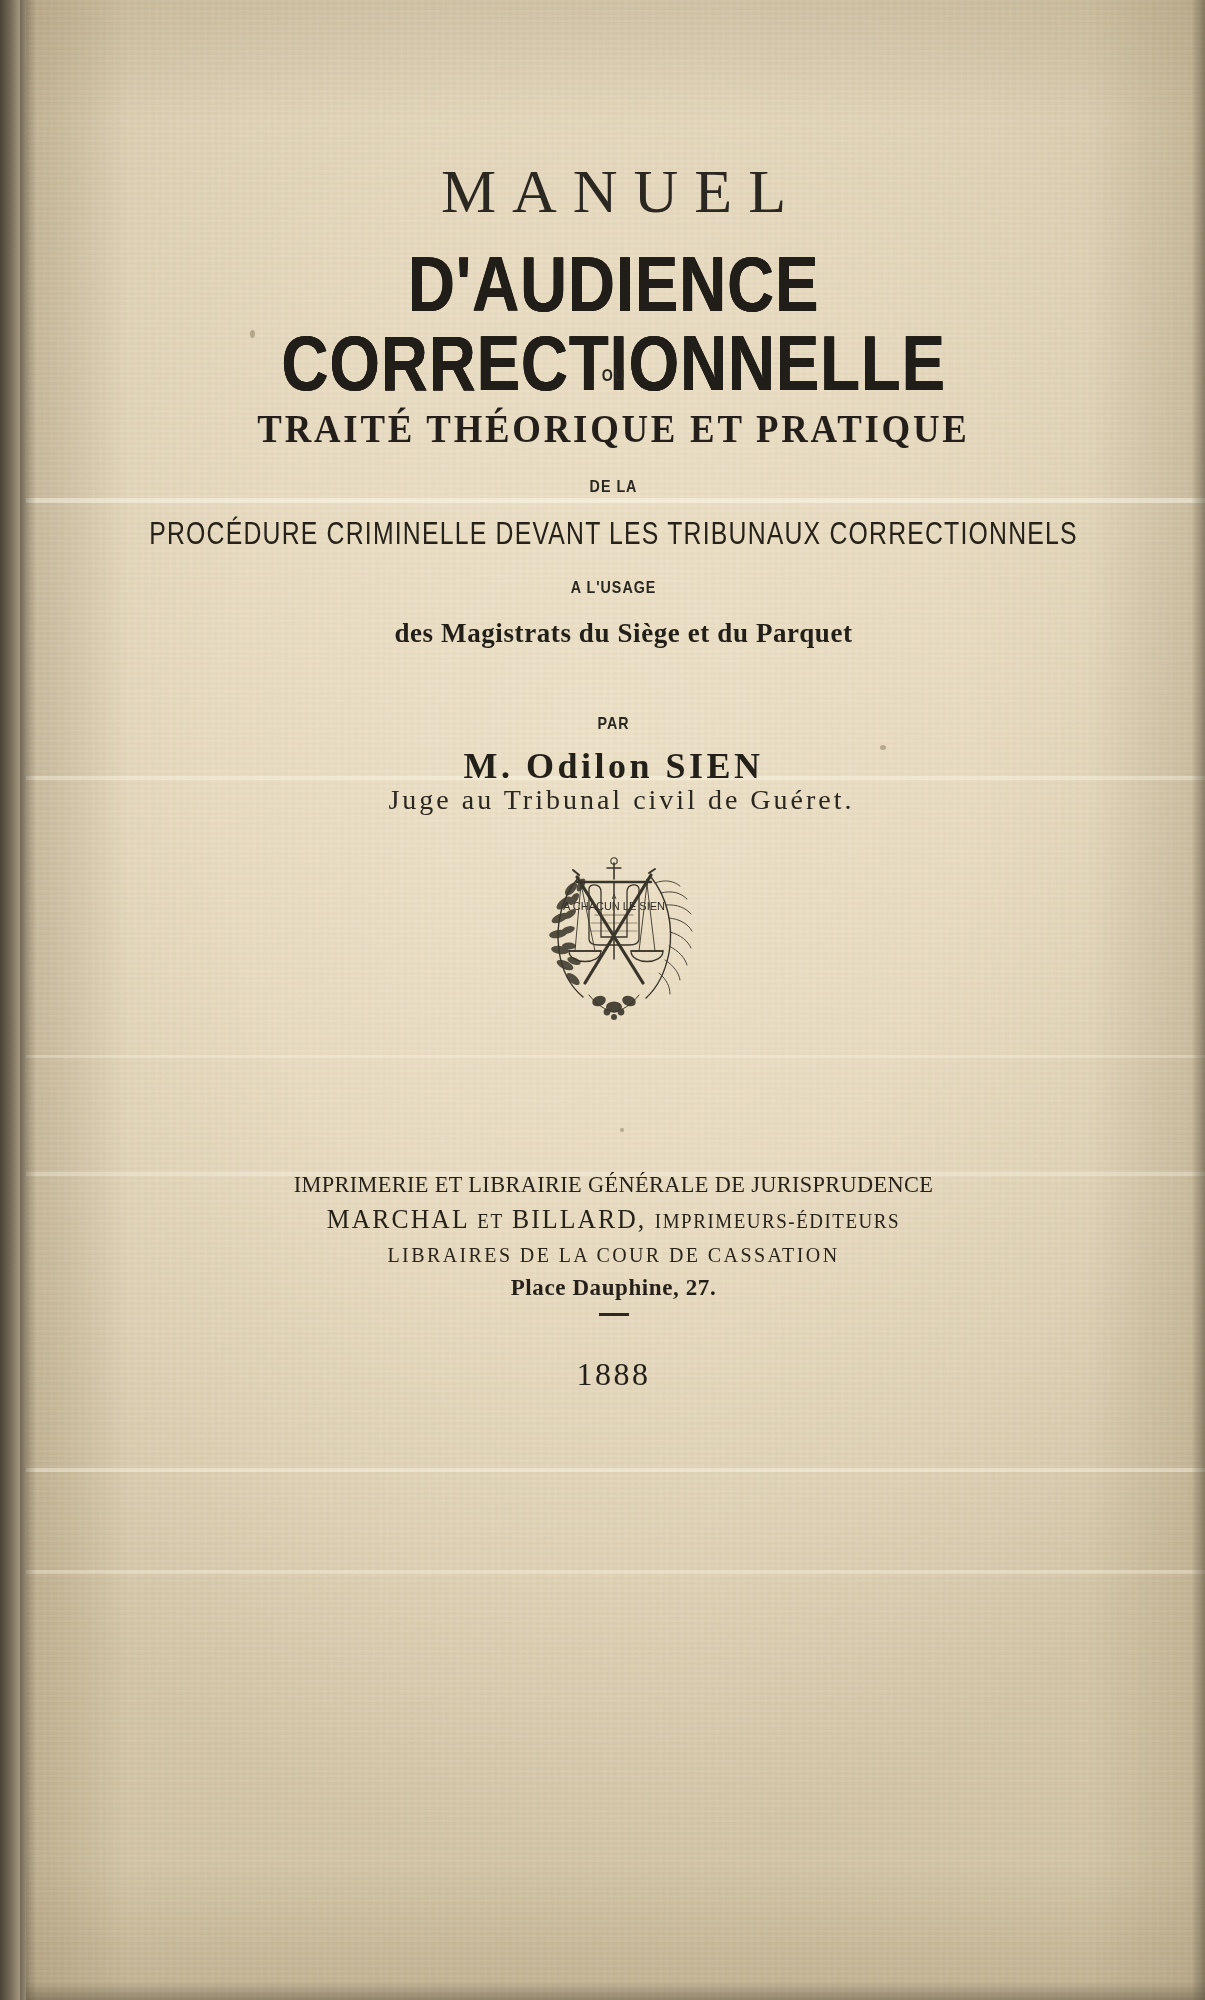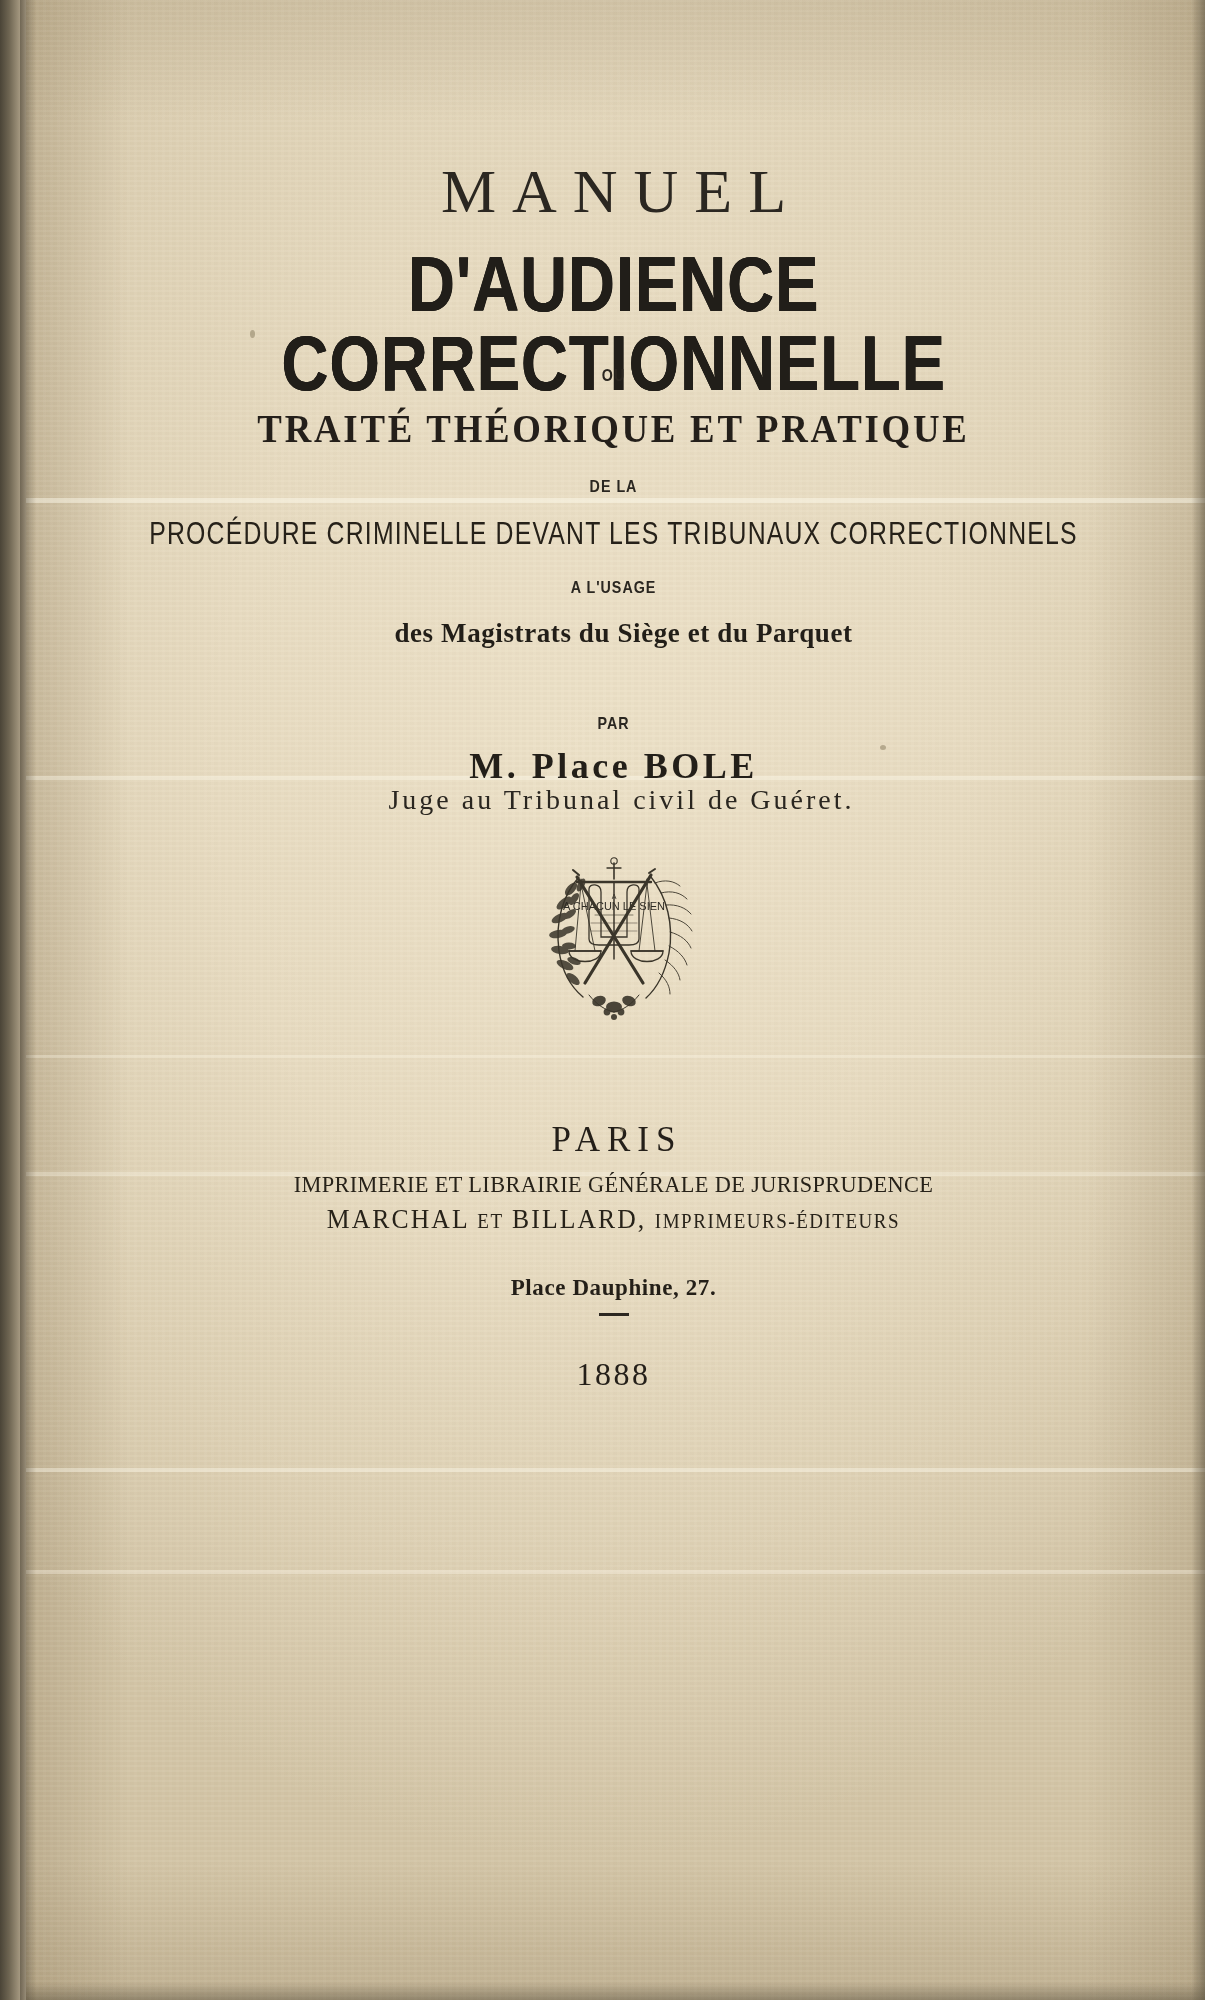--- a/index.html
+++ b/index.html
@@ -355,21 +355,21 @@
 
     <div class="ln t-proc">PROCÉDURE CRIMINELLE DEVANT LES TRIBUNAUX CORRECTIONNELS</div>
 
     <div class="ln t-conn t-usage">A L'USAGE</div>
 
     <div class="ln t-aud t-aud1">des Magistrats du Siège et du Parquet</div>
 
 
     <div class="ln t-conn t-par">PAR</div>
 
-    <div class="ln t-author">M. Place BOLE</div>
+    <div class="ln t-author">M. Odilon SIEN</div>
 
     <div class="ln t-authorsub">Juge au Tribunal civil de Guéret.</div>
 
     <div class="vignette">
       <svg viewBox="0 0 190 170" xmlns="http://www.w3.org/2000/svg" fill="none" stroke="#3a352a" stroke-width="1.1" stroke-linecap="round">
 
         <g>
           <path d="M60 22 C44 40 36 66 40 96 C43 116 52 132 64 142" stroke-width="1.4"></path>
           <g fill="#3a352a" stroke="none" opacity=".85">
             <ellipse cx="52" cy="34" rx="8" ry="4" transform="rotate(-48 52 34)"></ellipse>
@@ -443,31 +443,31 @@
           <circle cx="102" cy="157" r="3.4"></circle>
           <circle cx="95" cy="162" r="3"></circle>
         </g>
         <g stroke="#3a352a" stroke-width="1">
           <path d="M70 140 C78 150 86 155 95 157"></path>
           <path d="M120 140 C112 150 104 155 95 157"></path>
         </g>
       </svg>
     </div>
 
-    <div class="ln t-paris">PARIS</div>
 
     <div class="ln t-imp1">IMPRIMERIE ET LIBRAIRIE GÉNÉRALE DE JURISPRUDENCE</div>
 
     <div class="ln t-imp2">
       <span>MARCHAL</span>
       <span class="sm">ET</span>
       <span>BILLARD,</span>
       <span class="sm">IMPRIMEURS-ÉDITEURS</span>
     </div>
 
+    <div class="ln t-imp3">LIBRAIRES DE LA COUR DE CASSATION</div>
 
     <div class="ln t-imp4">Place Dauphine, 27.</div>
 
     <div class="rule"></div>
 
     <div class="ln t-year">1888</div>
   </div>
 
 
 </div>

